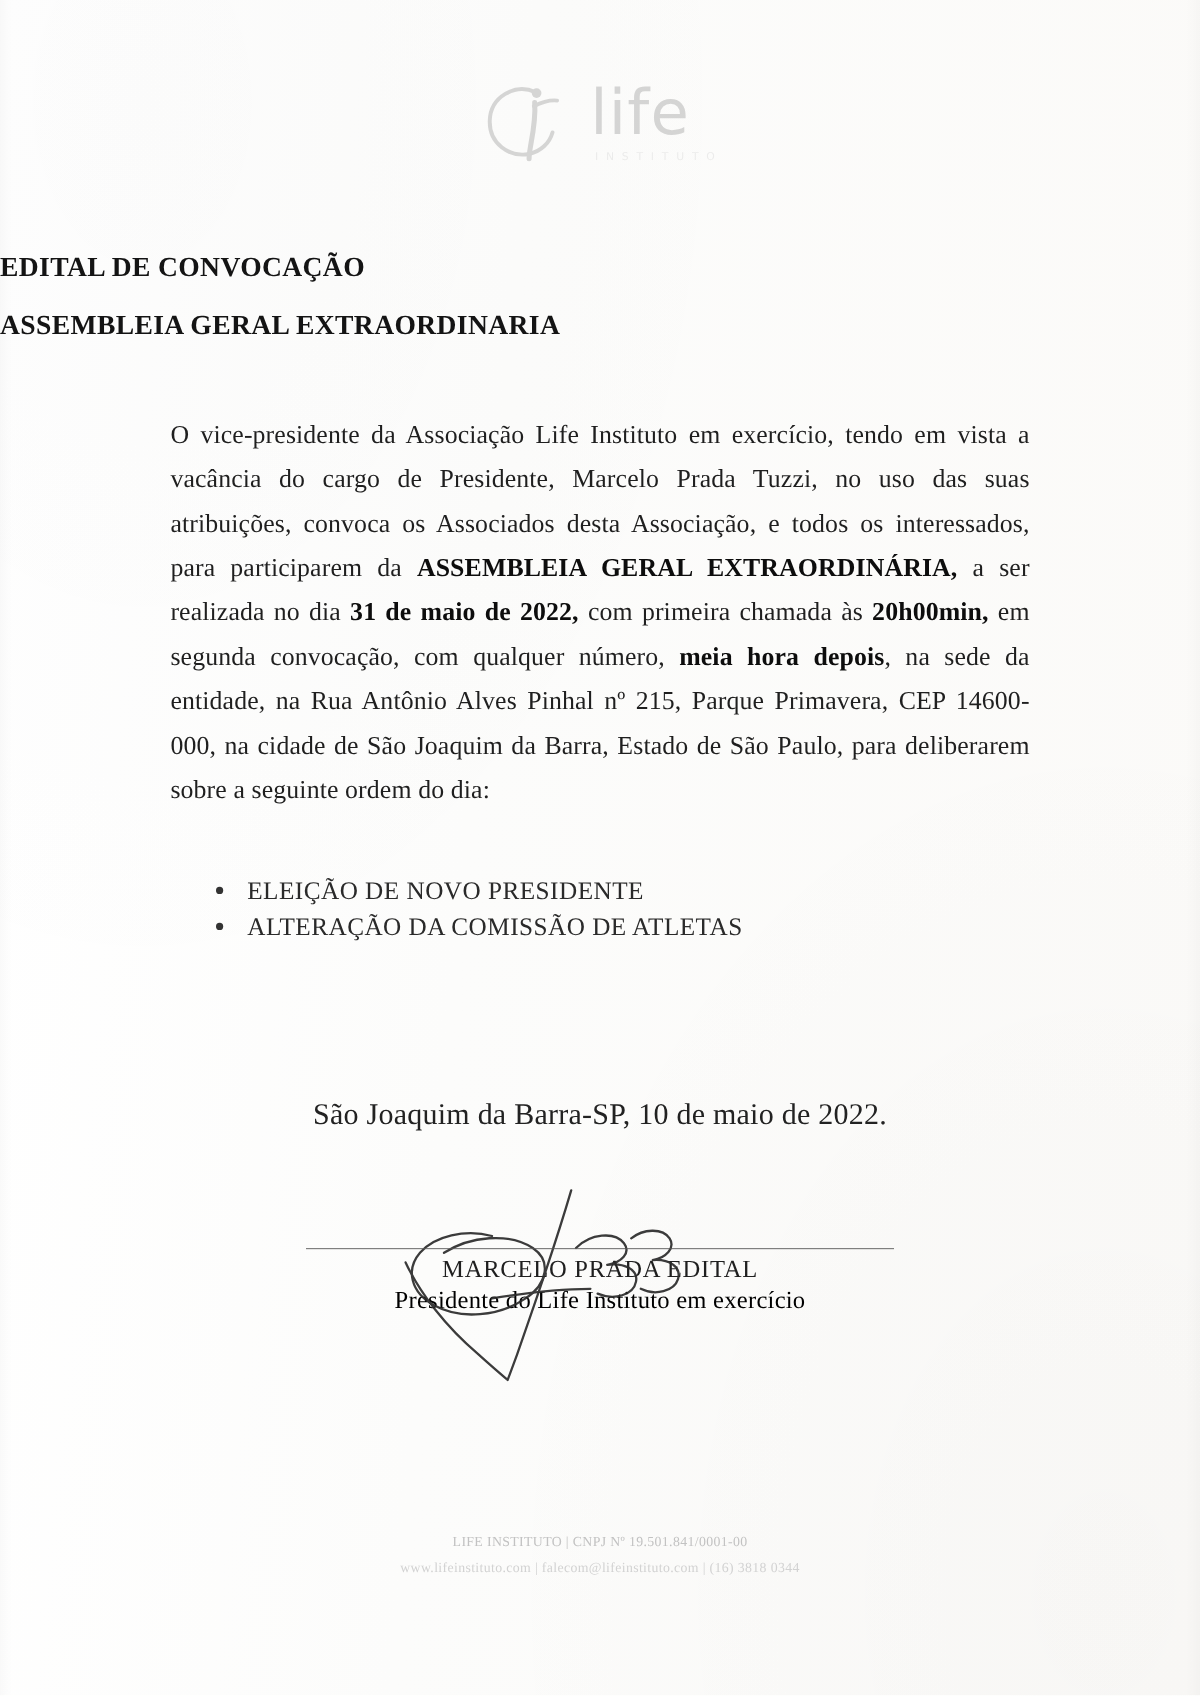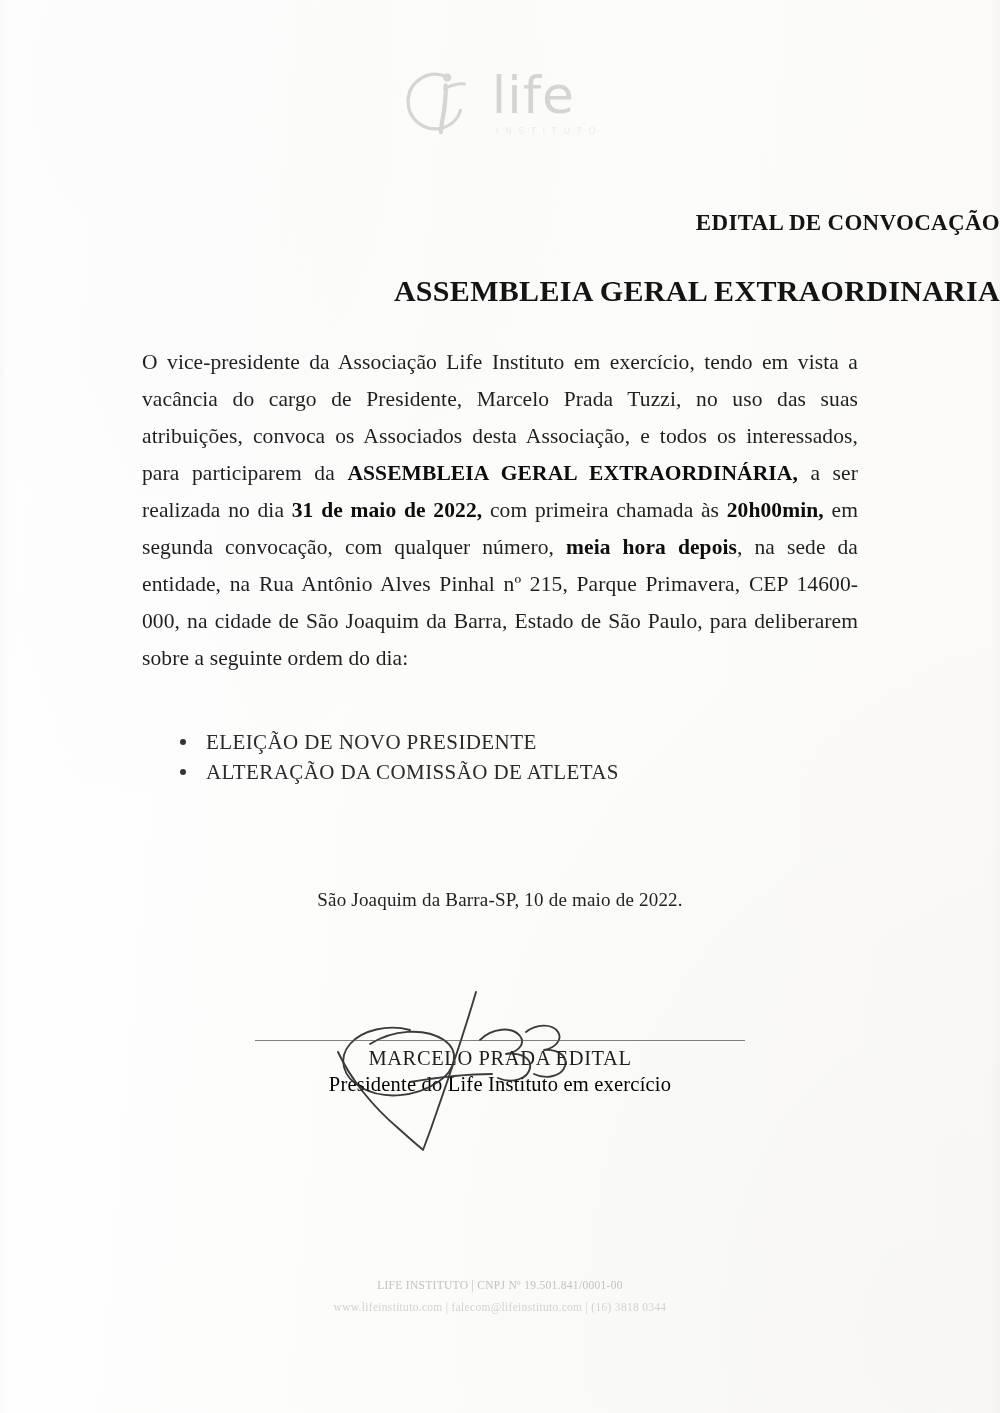--- a/index.html
+++ b/index.html
@@ -86,35 +86,34 @@
     color: #cfcfcf;
     margin-top: 5px;
     margin-left: 4px;
   }
 
   
   .heading-1, .heading-2 {
     position: absolute;
     left: 0;
     right: 0;
-    text-align: right;
+    text-align: left;
     font-family: "Liberation Serif", serif;
     font-weight: bold;
     color: #141414;
   }
   .heading-1 {
     top: 210px;
     font-size: 23px;
     letter-spacing: 0.3px;
   }
   .heading-2 {
-    top: 274px;
-    font-size: 30px;
+    top: 258px;
+    font-size: 23px;
     letter-spacing: 0.3px;
-    padding-left: 12px;
   }
 
   
   .body-text {
     position: absolute;
     left: 142px;
     top: 344px;
     width: 716px;
     text-align: justify;
     font-size: 21.5px;
@@ -152,23 +151,23 @@
     height: 6px;
     border-radius: 50%;
     background: #333;
   }
 
   
   .placedate {
     position: absolute;
     left: 0;
     right: 0;
-    top: 889px;
+    top: 916px;
     text-align: center;
-    font-size: 19px;
+    font-size: 25px;
     color: #222;
     letter-spacing: 0.2px;
   }
 
   
   .signature-block {
     position: absolute;
     left: 0;
     right: 0;
     top: 1040px;

